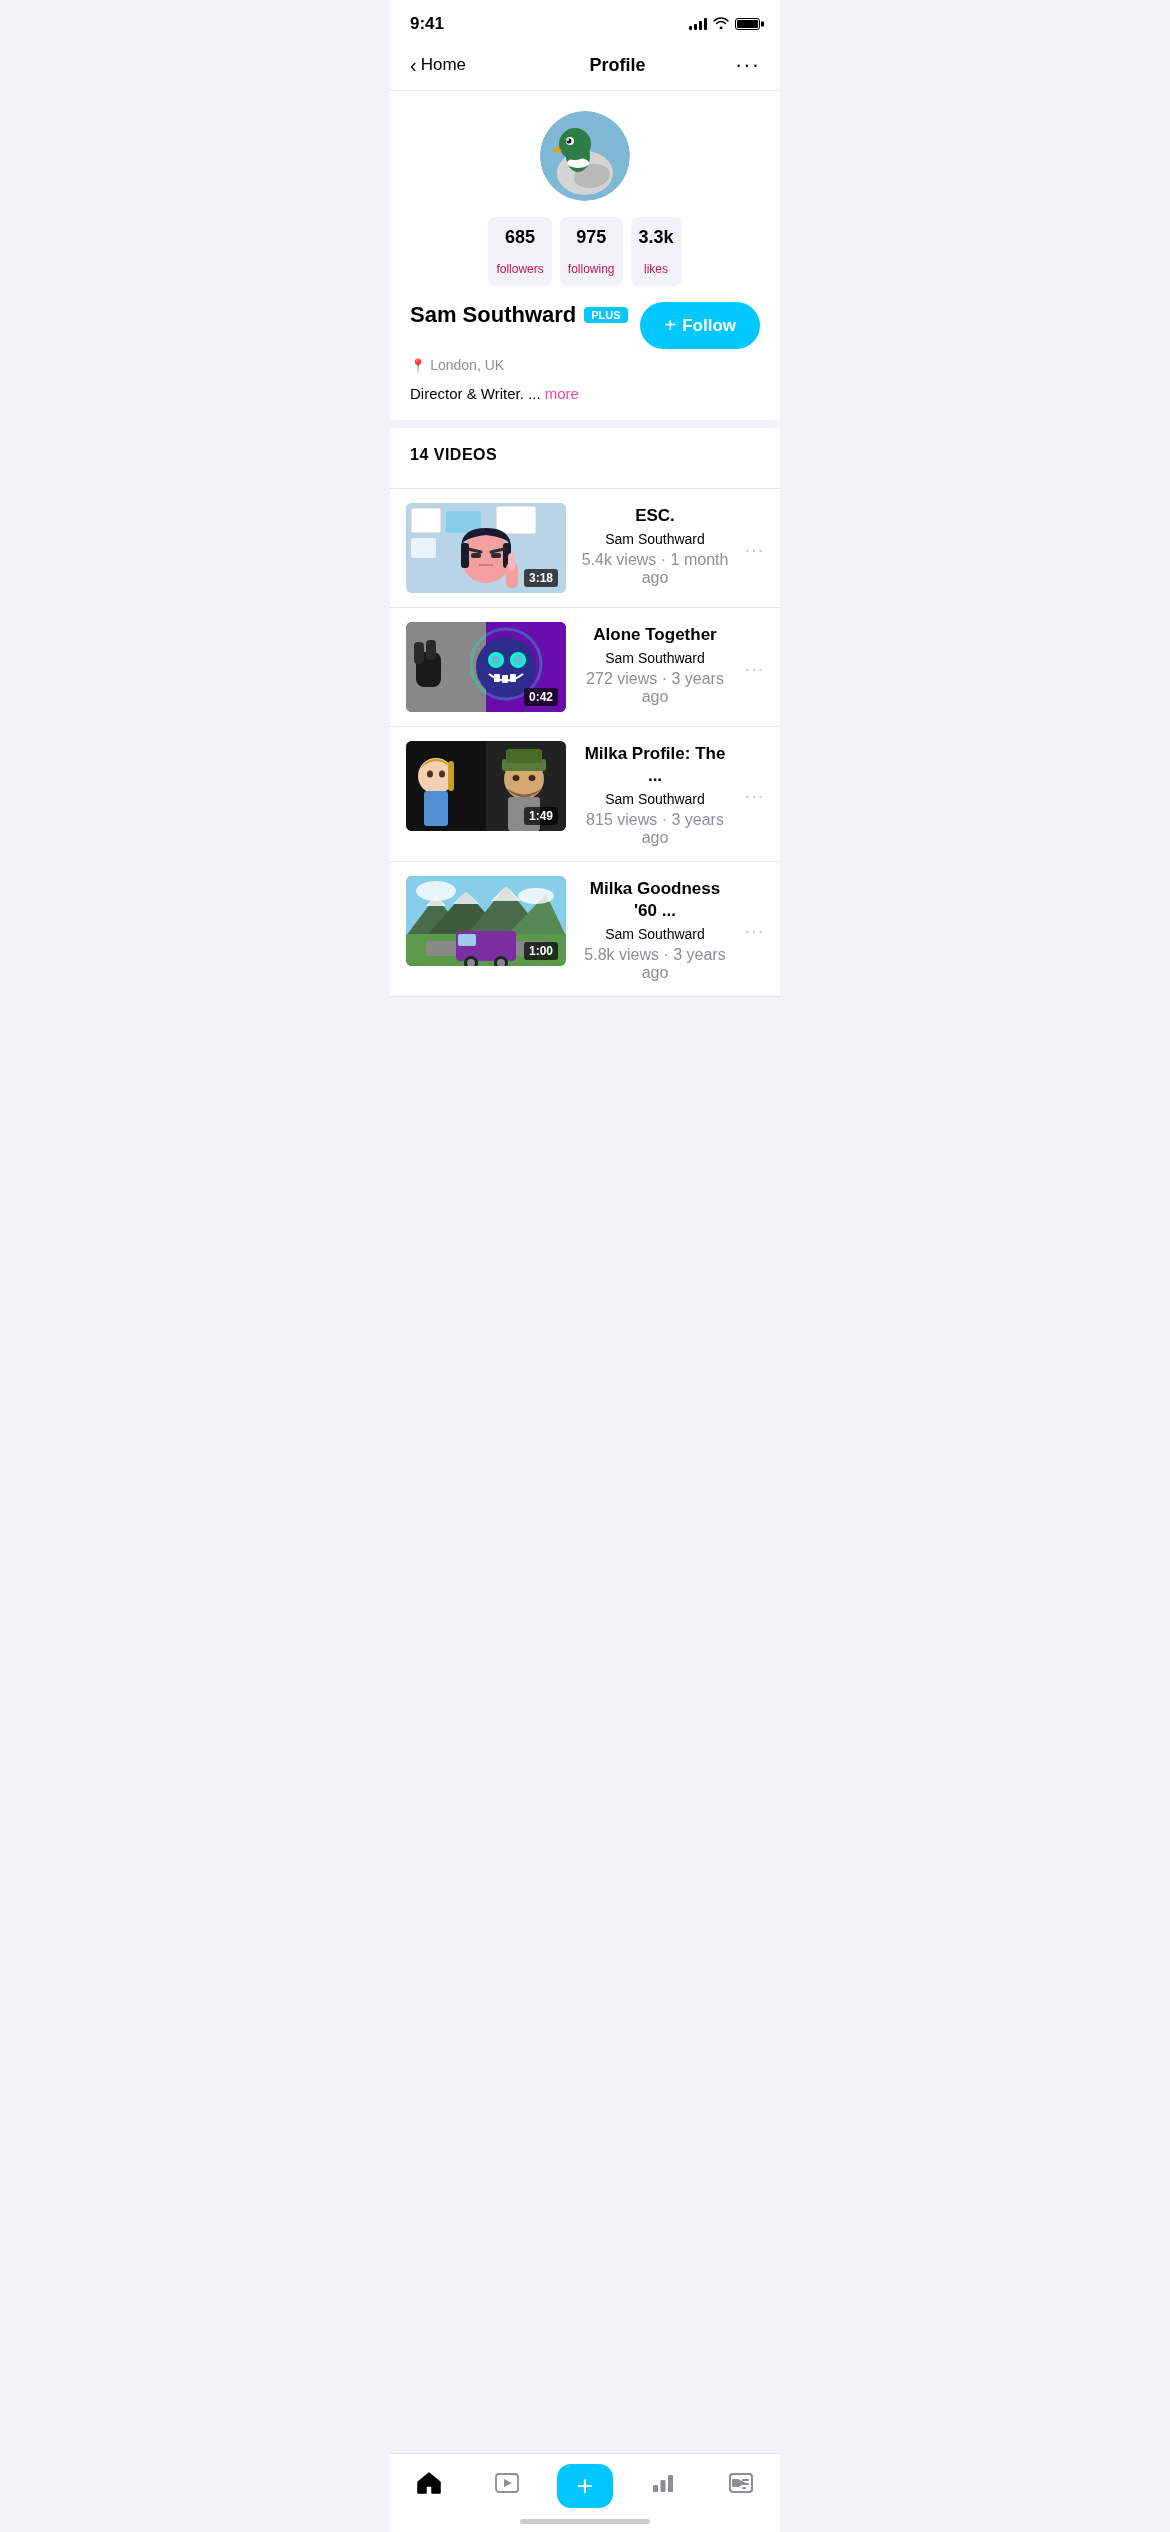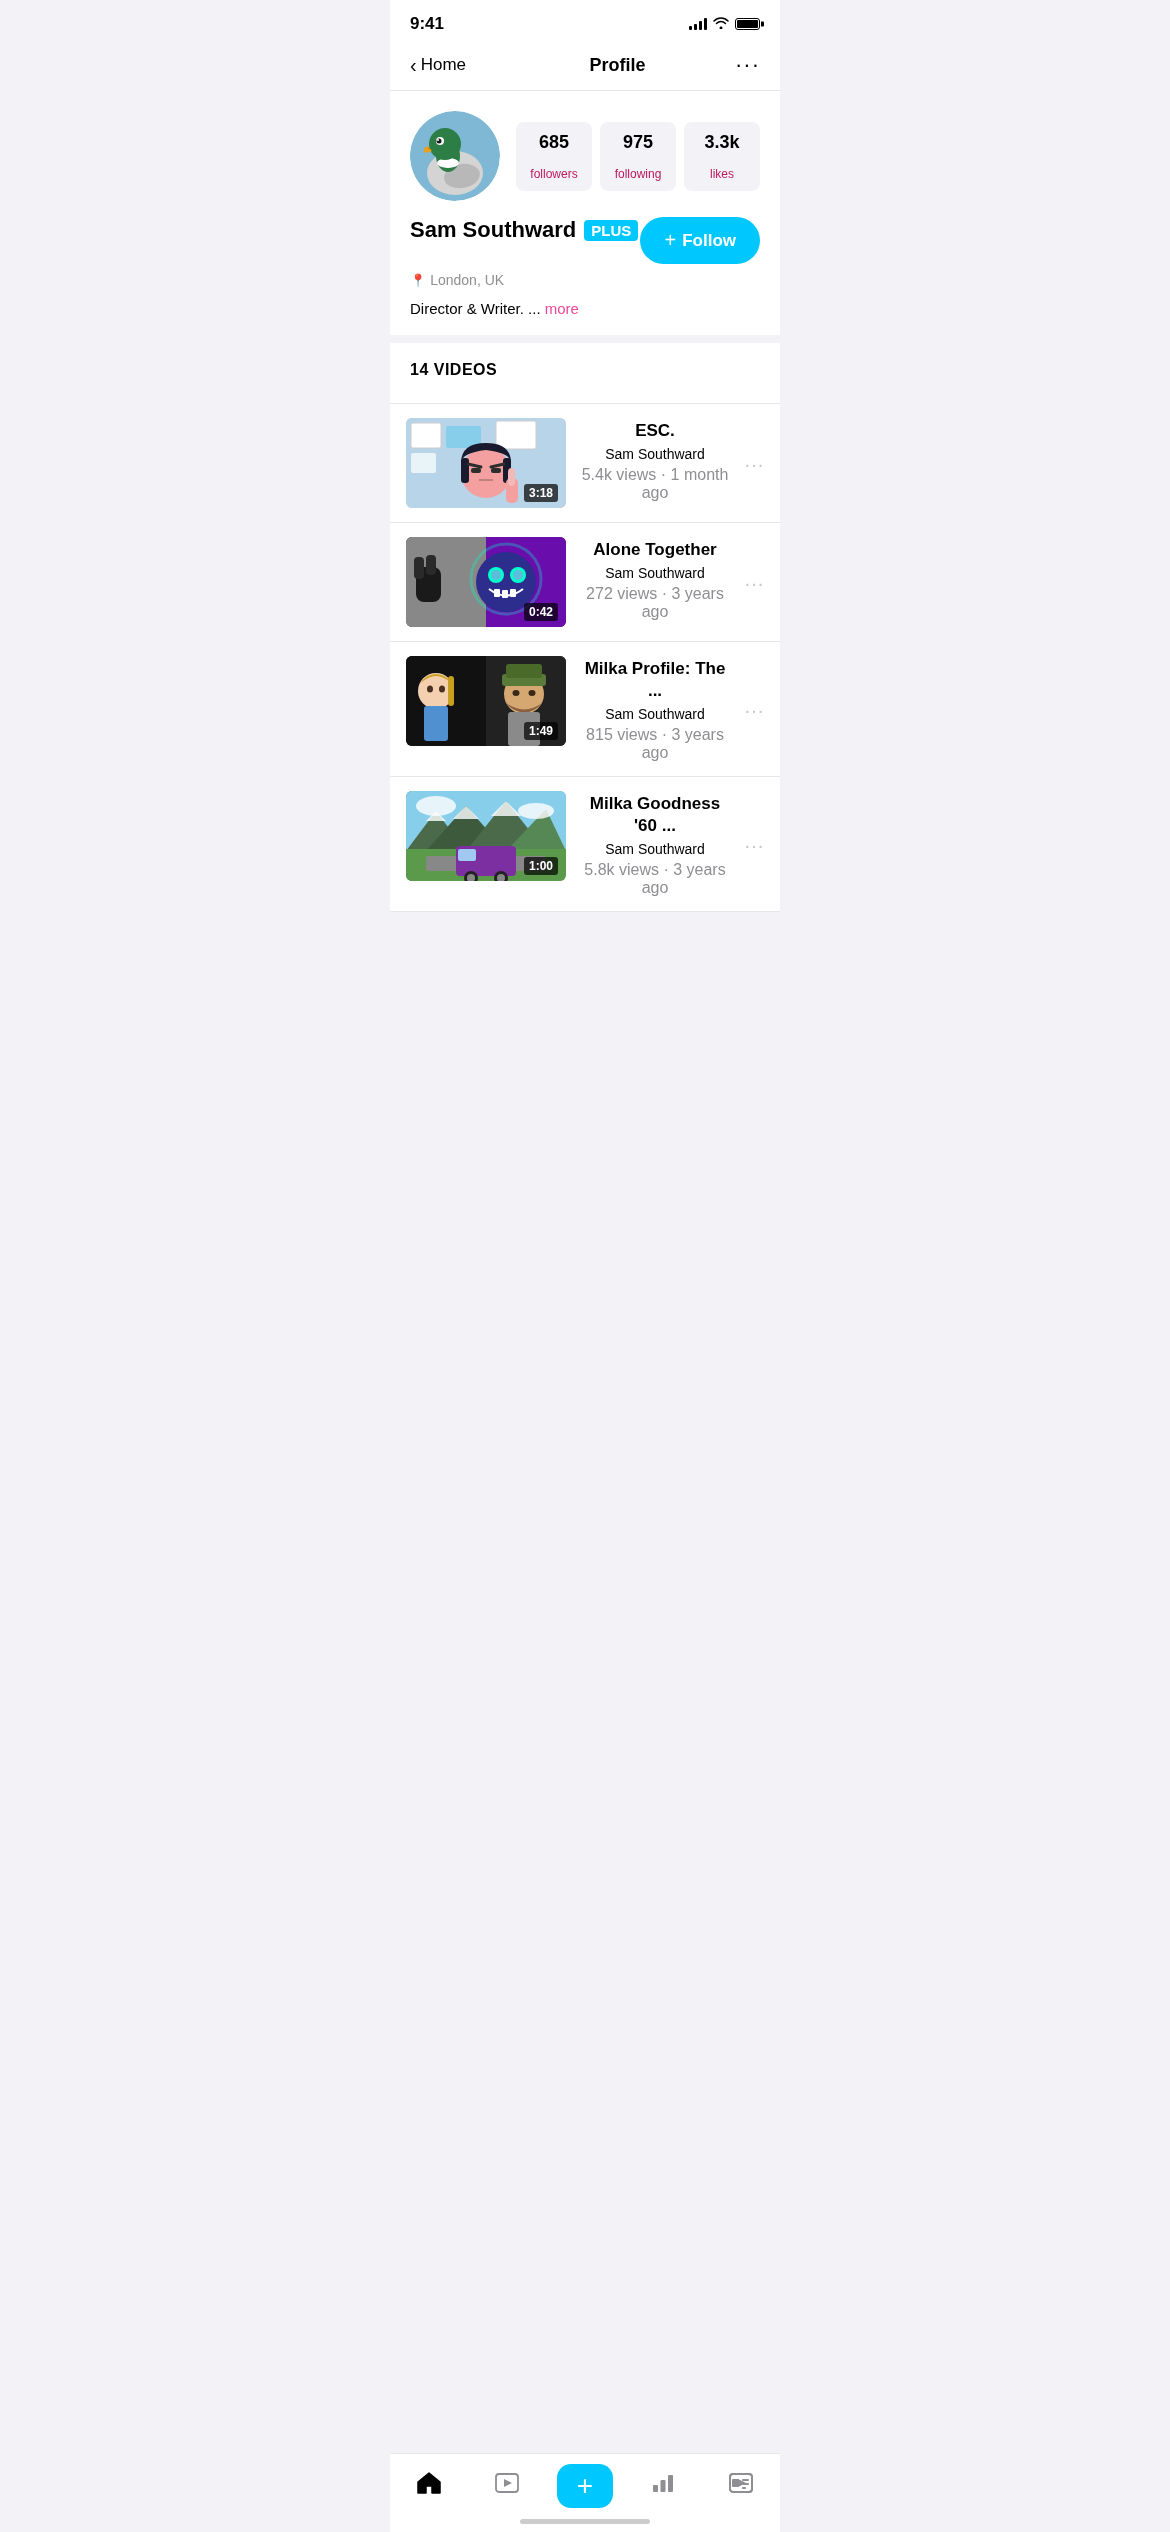--- a/index.html
+++ b/index.html
@@ -117,20 +117,21 @@
     
     .profile-section {
       background: #fff;
       padding: 20px 20px 16px;
     }
     .profile-top {
       display: flex;
       align-items: center;
       gap: 16px;
       margin-bottom: 16px;
+      flex-direction: column;
     }
     .avatar-wrapper {
       width: 90px;
       height: 90px;
       border-radius: 50%;
       overflow: hidden;
       flex-shrink: 0;
     }
     
     .duck-svg {
@@ -176,21 +177,21 @@
       gap: 8px;
     }
     .profile-name {
       font-size: 22px;
       font-weight: 700;
       color: #000;
     }
     .plus-badge {
       background: #00c8ff;
       color: #fff;
-      font-size: 15px;
+      font-size: 11px;
       font-weight: 700;
       padding: 2px 7px;
       border-radius: 4px;
     }
     .follow-btn {
       background: #00c8ff;
       color: #fff;
       border: none;
       border-radius: 30px;
       padding: 12px 24px;

